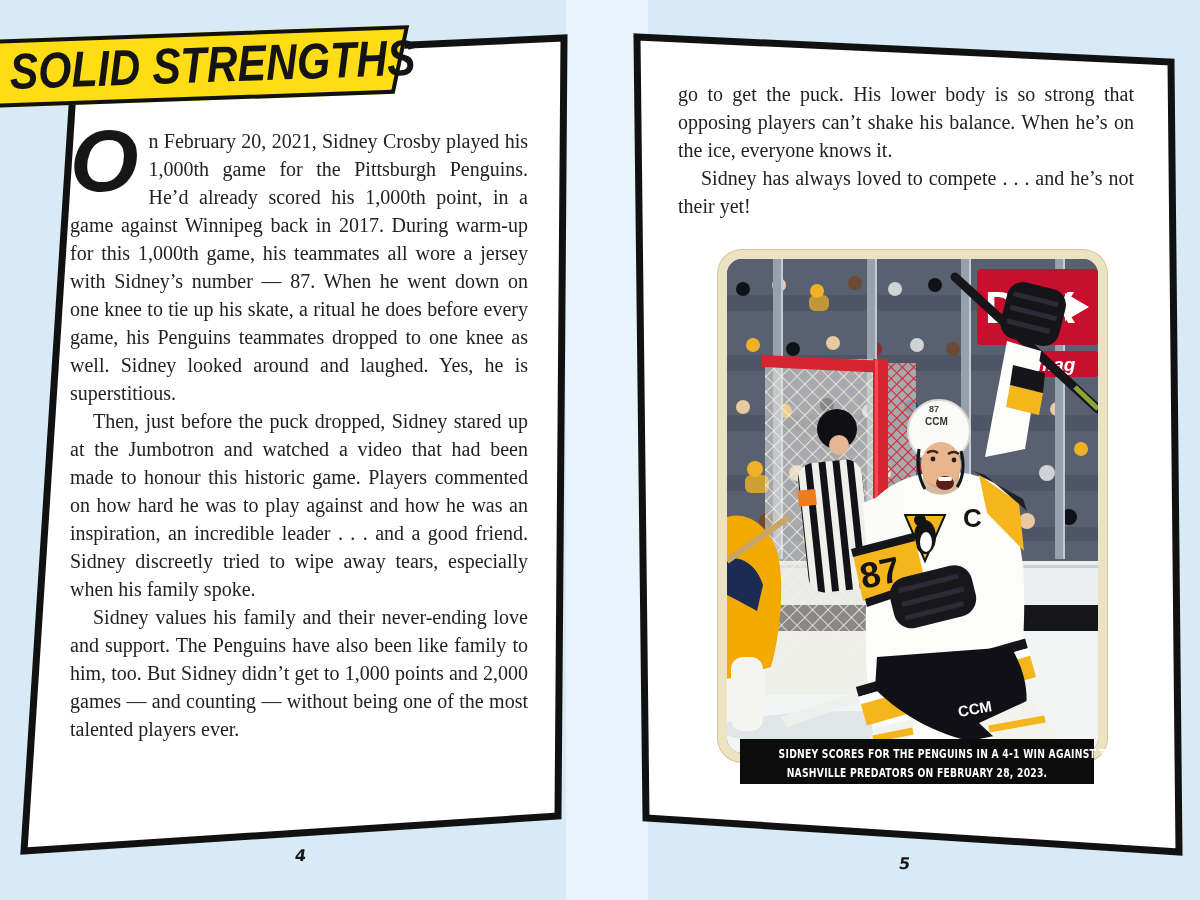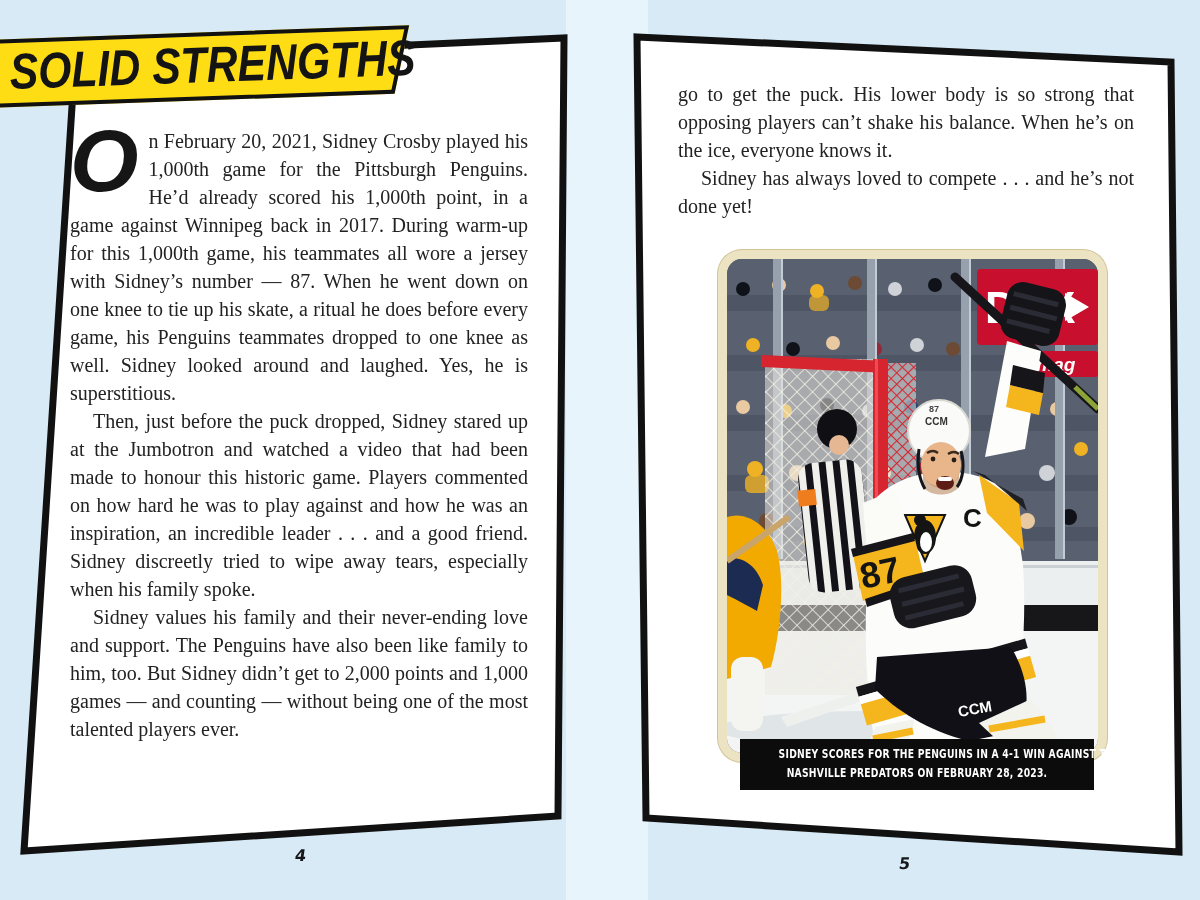--- a/index.html
+++ b/index.html
@@ -51,21 +51,21 @@
     box-shadow:0 0 0 1px #cfc49a;
     overflow:hidden;background:#59606f;z-index:3;
   }
   .photo-frame svg{display:block;}
 
   .caption{
     position:absolute;left:740px;top:739px;width:346px;
     background:#0c0c0c;color:#fff;z-index:5;
     font-family:"DejaVu Sans",sans-serif;font-weight:bold;
     font-size:11.5px;line-height:19px;text-align:center;
-    letter-spacing:.3px;padding:6px 4px 7px 4px;
+    letter-spacing:.3px;padding:6px 4px 1px 4px;
   }
   .caption div{white-space:nowrap;transform:scaleX(.8);transform-origin:50% 50%;}
 
   .page-num{
     position:absolute;z-index:3;color:#15151a;
     font-family:"DejaVu Sans",sans-serif;font-weight:bold;font-size:16px;
     transform:skewX(-8deg);
   }
   .page-num.left{left:295px;top:846px;}
   .page-num.right{left:899px;top:854px;}
@@ -80,26 +80,26 @@
   <polygon points="637,37 1171,62 1179,852 646,818" fill="#ffffff" stroke="#111" stroke-width="7"></polygon>
 </svg>
 
 <div class="banner">
   <span class="banner-label">SOLID STRENGTHS</span>
 </div>
 
 <div class="text-block text-left">
   <p><span class="dropcap">O</span><span>n February 20, 2021, Sidney Crosby played his 1,000th game for the Pittsburgh Penguins. He’d already scored his 1,000th point, in a game against Winnipeg back in 2017. During warm-up for this 1,000th game, his teammates all wore a jersey with Sidney’s number — 87. When he went down on one knee to tie up his skate, a ritual he does before every game, his Penguins teammates dropped to one knee as well. Sidney looked around and laughed. Yes, he is superstitious.</span></p>
   <p class="indent">Then, just before the puck dropped, Sidney stared up at the Jumbotron and watched a video that had been made to honour this historic game. Players commented on how hard he was to play against and how he was an inspiration, an incredible leader . . . and a good friend. Sidney discreetly tried to wipe away tears, especially when his family spoke.</p>
-  <p class="indent">Sidney values his family and their never-ending love and support. The Penguins have also been like family to him, too. But Sidney didn’t get to 2,000 points and 1,000 games — and counting — without being one of the most talented players ever.</p>
+  <p class="indent">Sidney values his family and their never-ending love and support. The Penguins have also been like family to him, too. But Sidney didn’t get to 1,000 points and 2,000 games — and counting — without being one of the most talented players ever.</p>
 </div>
 
 <div class="text-block text-right">
   <p>go to get the puck. His lower body is so strong that opposing players can’t shake his balance. When he’s on the ice, everyone knows it.</p>
-  <p class="indent">Sidney has always loved to compete . . . and he’s not done yet!</p>
+  <p class="indent">Sidney has always loved to compete . . . and he’s not their yet!</p>
 </div>
 
 <div class="photo-frame">
   <svg width="371" height="494" viewBox="0 0 371 494">
     <defs>
       <pattern id="netmesh" width="11" height="11" patternUnits="userSpaceOnUse" patternTransform="rotate(45)">
         <path d="M0 0H11M0 0V11" stroke="#f4f1e6" stroke-width="1.6" fill="none"></path>
       </pattern>
       <pattern id="rednet" width="8" height="8" patternUnits="userSpaceOnUse" patternTransform="rotate(45)">
         <path d="M0 0H8M0 0V8" stroke="#d7252f" stroke-width="2.2" fill="none"></path>

